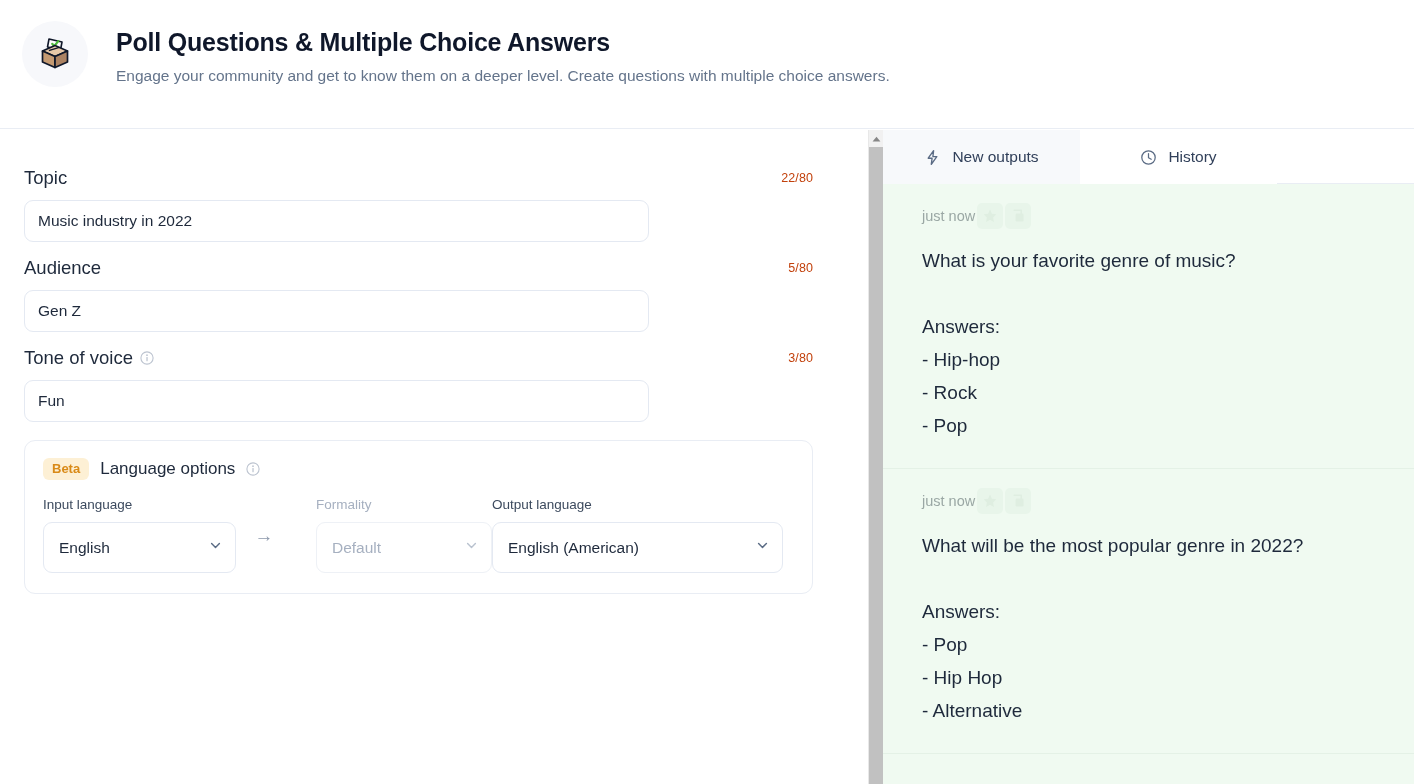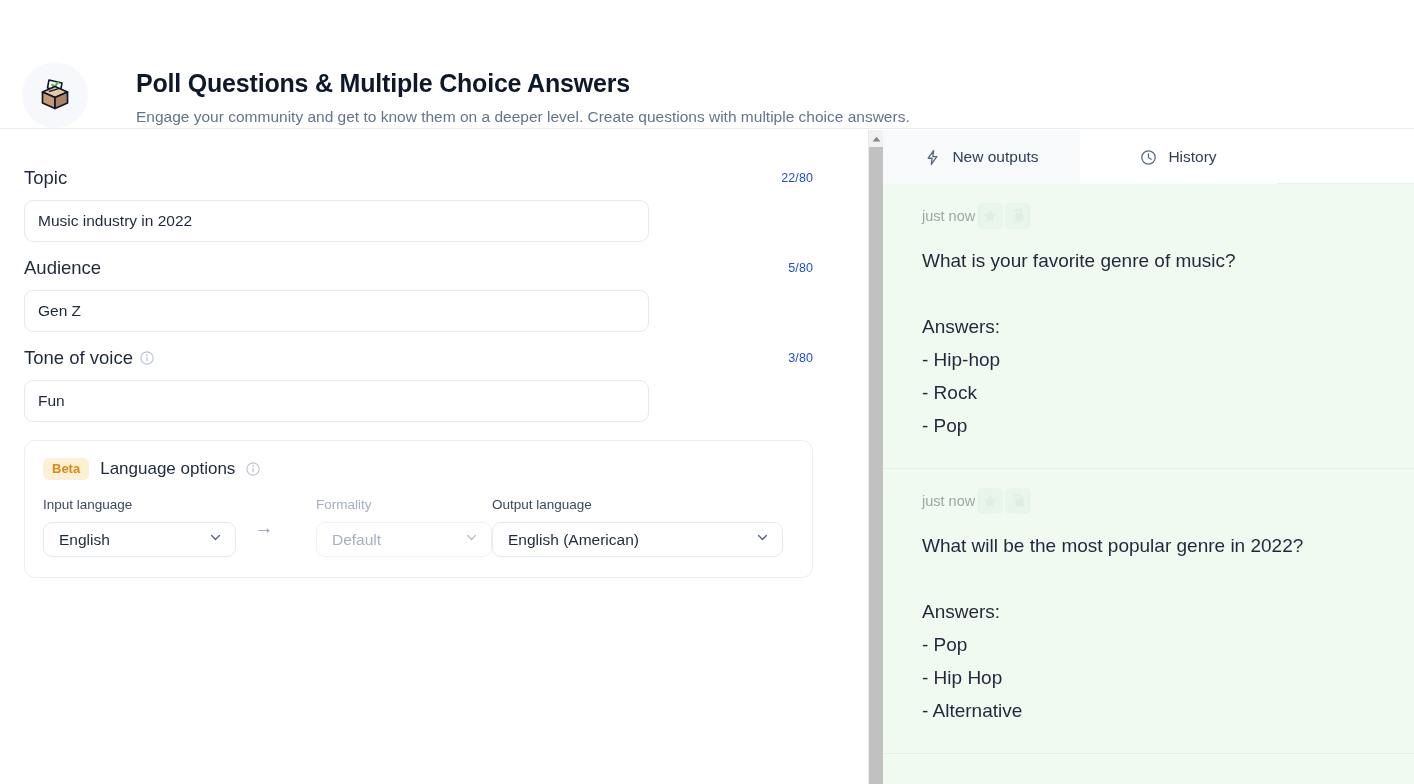--- a/index.html
+++ b/index.html
@@ -21,23 +21,22 @@
 
   
   .header {
     position: absolute;
     left: 0; top: 0;
     width: 1414px;
     height: 129px;
     background: #ffffff;
     border-bottom: 1px solid #e9edf4;
     display: flex;
-    align-items: flex-end;
+    align-items: flex-start;
     padding: 18px 0 0 22px;
-    gap: 20px;
   }
   .header-icon-wrap {
     width: 66px;
     height: 66px;
     border-radius: 50%;
     background: #f7f8fb;
     display: flex;
     align-items: center;
     justify-content: center;
     flex: 0 0 auto;
@@ -82,21 +81,21 @@
   }
   .field-label-row { display: flex; align-items: center; gap: 7px; }
   .field-label {
     font-size: 18.5px;
     color: #1e293b;
     font-weight: 400;
     line-height: 24px;
   }
   .counter {
     font-size: 12.5px;
-    color: #1d4ed8;
+    color: #c2410c;
     letter-spacing: 0.1px;
   }
   .text-input {
     width: 625px;
     height: 42px;
     border: 1px solid #e4e9f2;
     border-radius: 9px;
     background: #ffffff;
     font-family: "Liberation Sans", sans-serif;
     font-size: 15.5px;
@@ -145,21 +144,21 @@
   .lang-row { display: flex; align-items: center; }
   .lang-col { display: flex; flex-direction: column; }
   .lang-col-label {
     font-size: 13.5px;
     color: #3c4a5e;
     margin-bottom: 9px;
     line-height: 16px;
   }
   .lang-col-label.dim { color: #a6b0c0; }
   .select-box {
-    height: 35px;
+    height: 51px;
     border: 1px solid #e4e9f2;
     border-radius: 9px;
     background: #ffffff;
     display: flex;
     align-items: center;
     justify-content: space-between;
     padding: 0 12px 0 15px;
     font-size: 15.5px;
     color: #1e293b;
     cursor: pointer;

